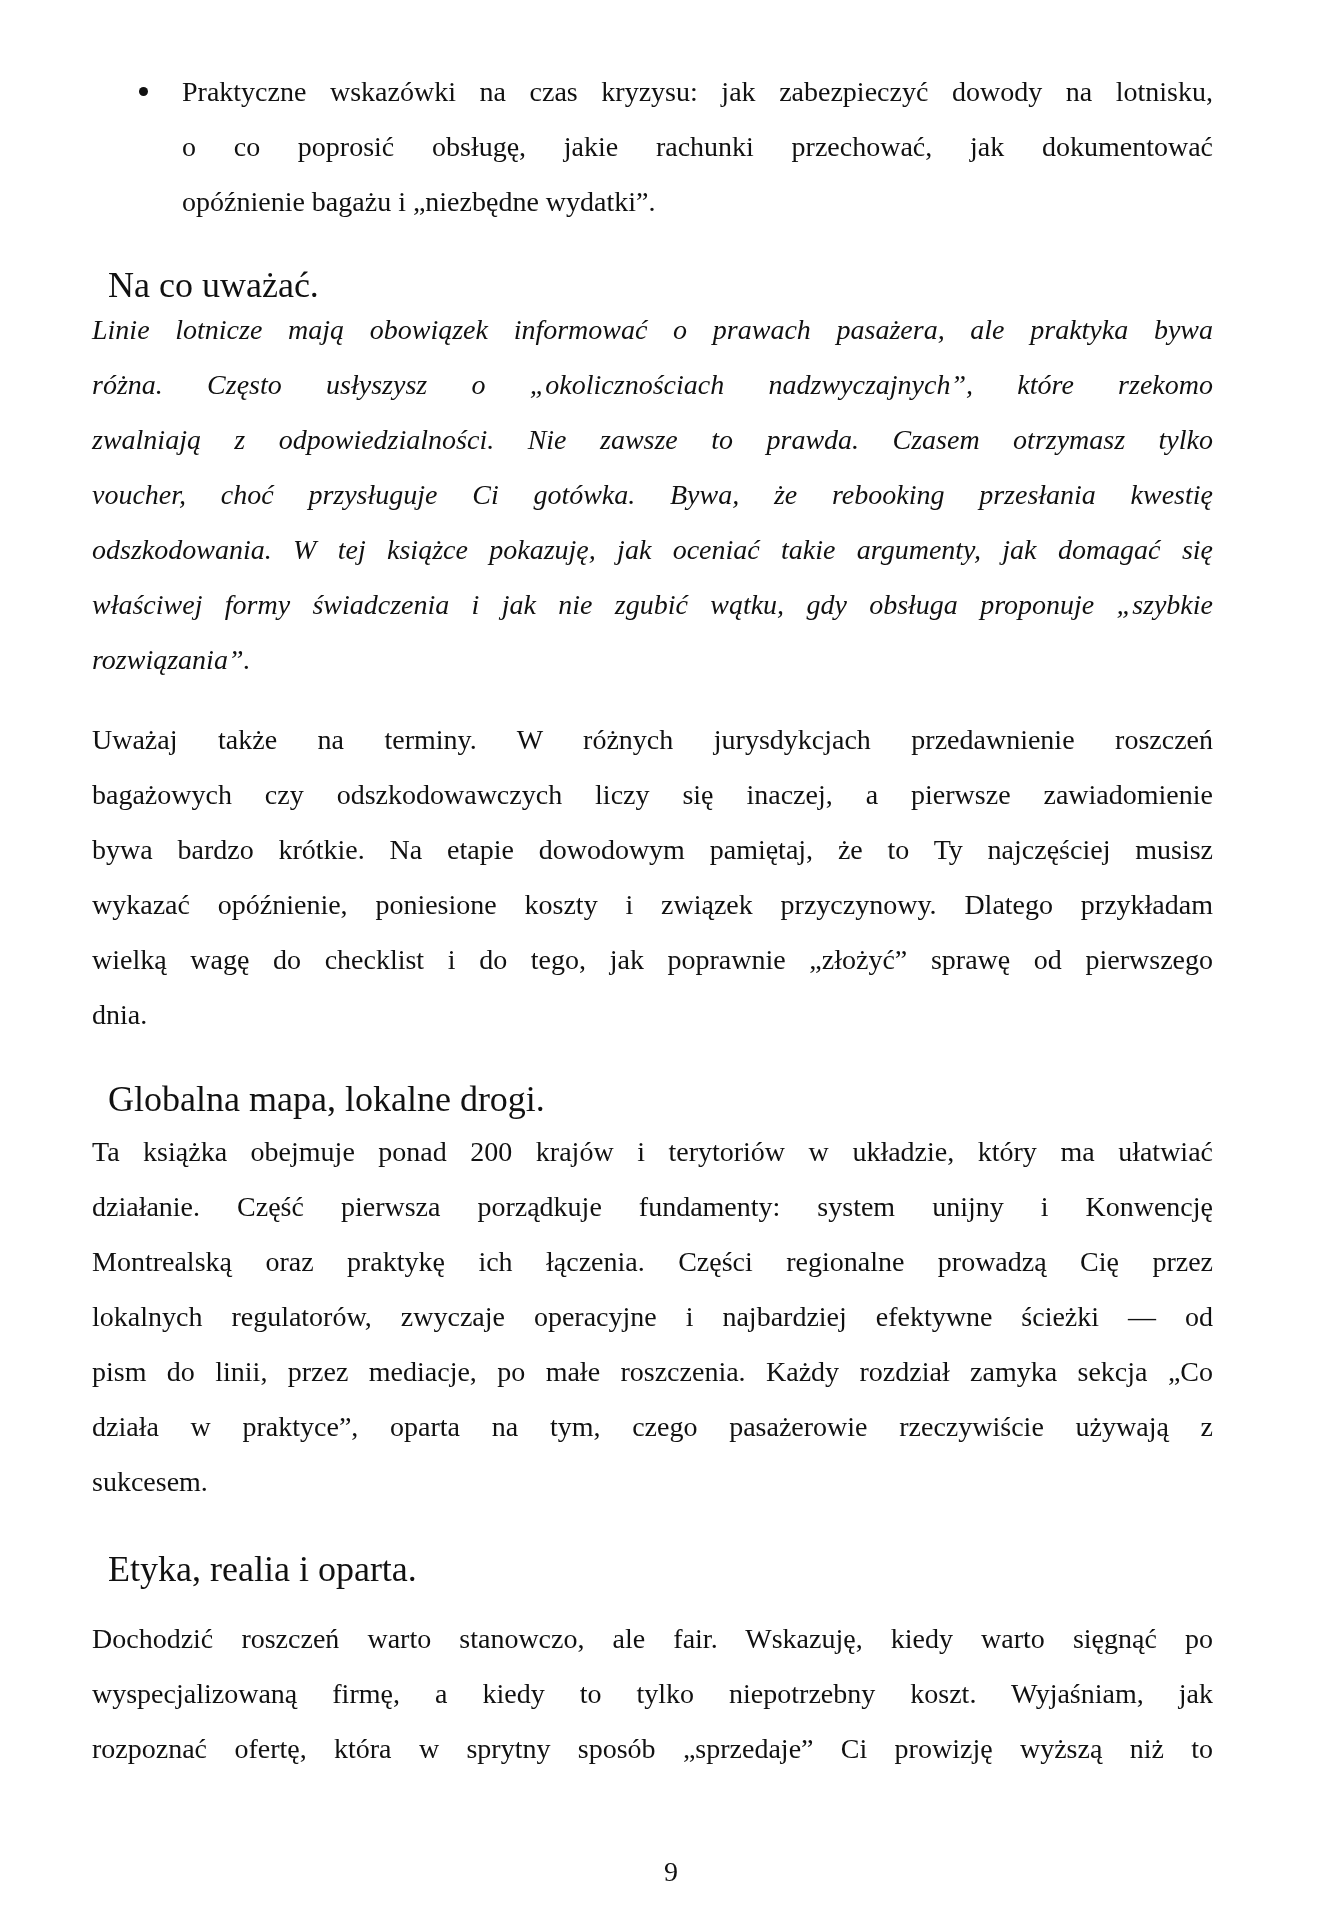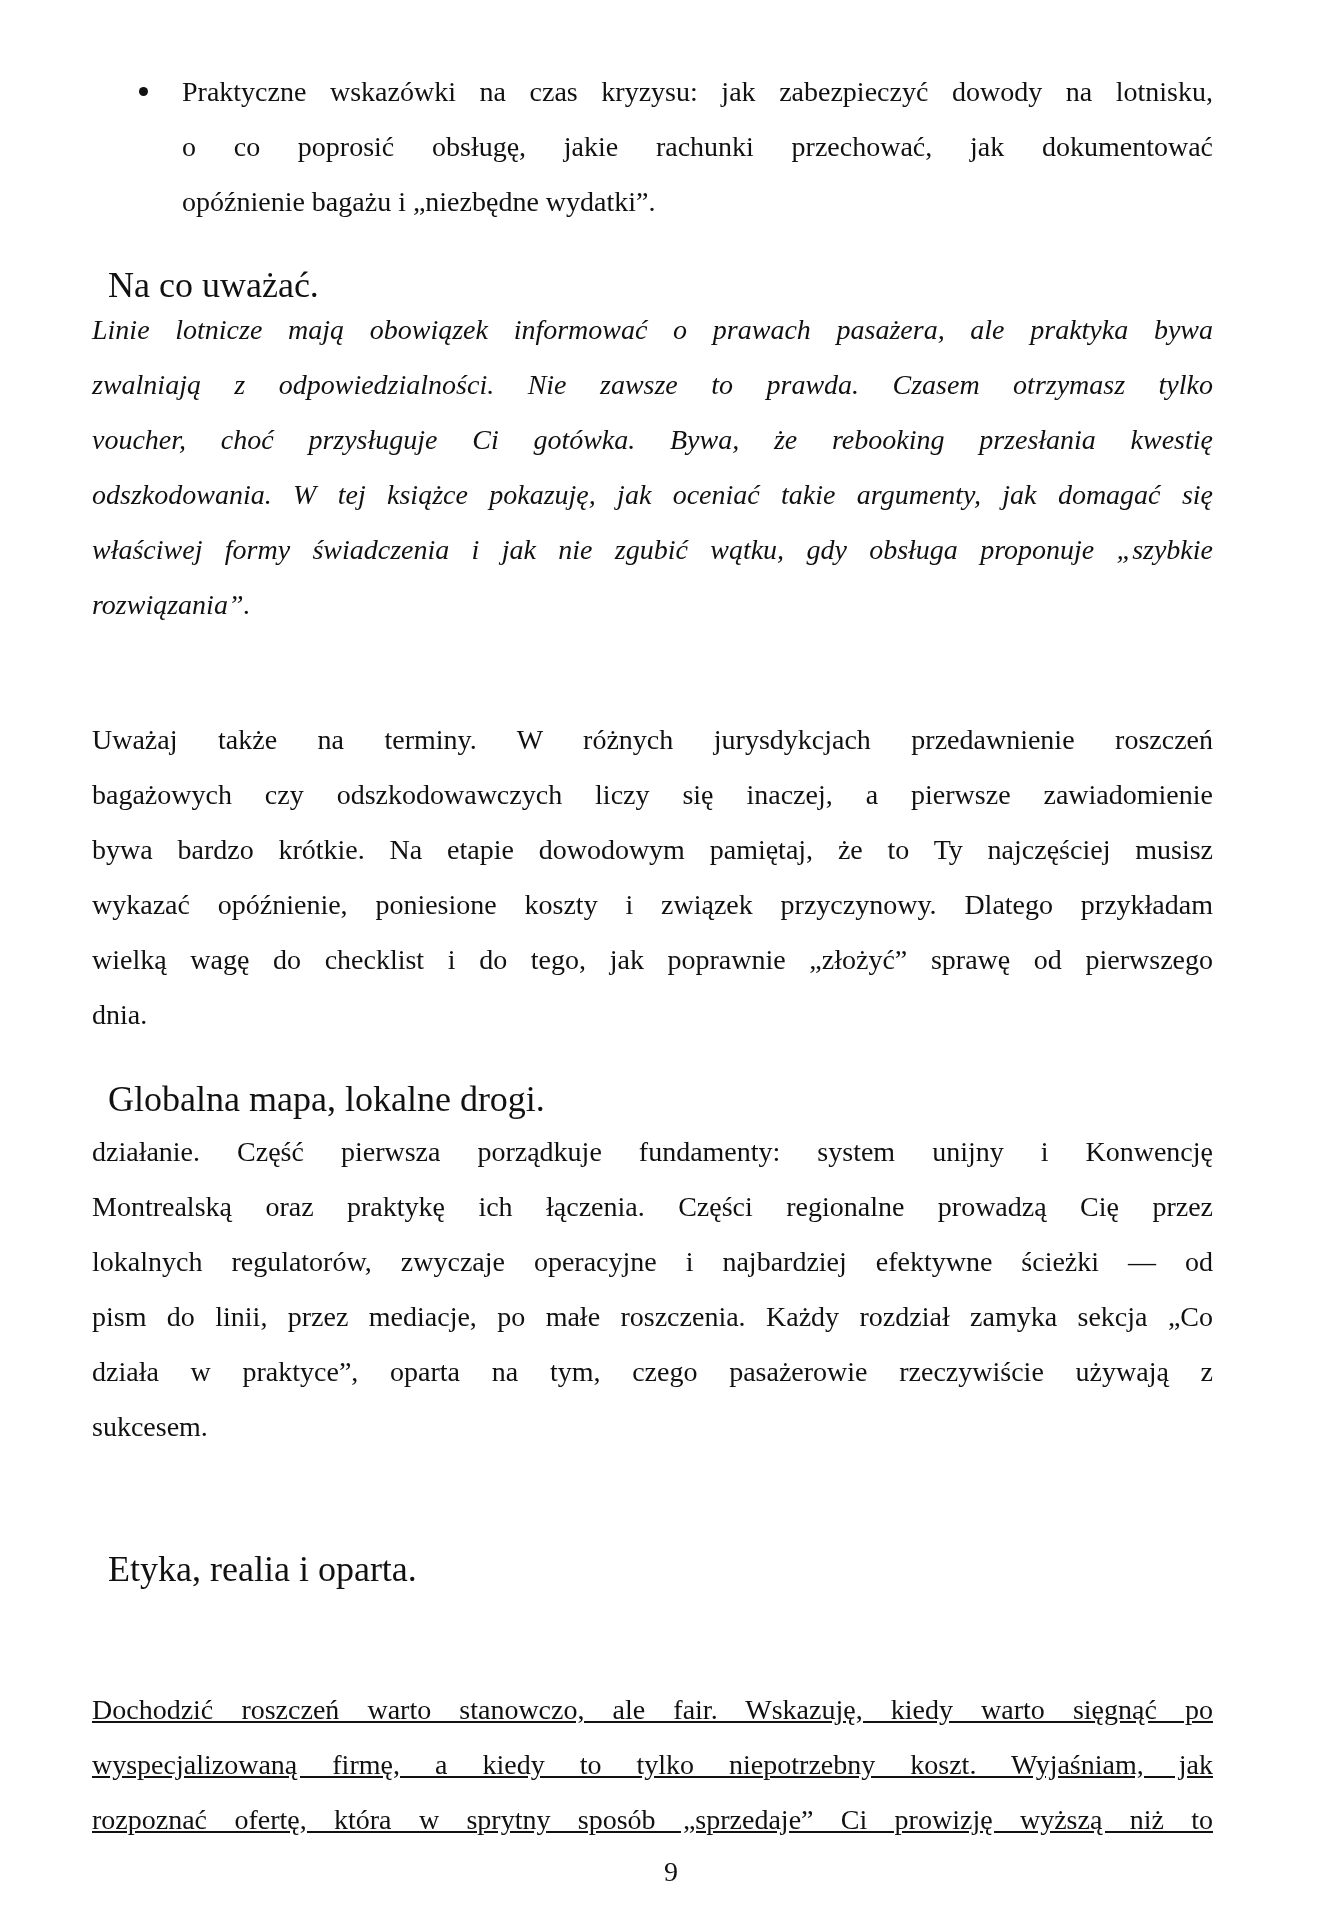--- a/index.html
+++ b/index.html
@@ -99,50 +99,52 @@
       <span class="line">Praktyczne wskazówki na czas kryzysu: jak zabezpieczyć dowody na lotnisku,</span>
       <span class="line">o co poprosić obsługę, jakie rachunki przechować, jak dokumentować</span>
       <span class="line last">opóźnienie bagażu i „niezbędne wydatki”.</span>
     </li>
   </ul>
 
   <h2 class="heading" style="top:242px;">Na co uważać.</h2>
 
   <p class="block" style="top:302px;font-style:italic;">
     <span class="line">Linie lotnicze mają obowiązek informować o prawach pasażera, ale praktyka bywa</span>
+    <span class="line">różna. Często usłyszysz o „okolicznościach nadzwyczajnych”, które rzekomo</span>
     <span class="line">zwalniają z odpowiedzialności. Nie zawsze to prawda. Czasem otrzymasz tylko</span>
     <span class="line">voucher, choć przysługuje Ci gotówka. Bywa, że rebooking przesłania kwestię</span>
     <span class="line">odszkodowania. W tej książce pokazuję, jak oceniać takie argumenty, jak domagać się</span>
     <span class="line">właściwej formy świadczenia i jak nie zgubić wątku, gdy obsługa proponuje „szybkie</span>
     <span class="line last">rozwiązania”.</span>
   </p>
 
   <p class="block" style="top:712px;">
     <span class="line">Uważaj także na terminy. W różnych jurysdykcjach przedawnienie roszczeń</span>
     <span class="line">bagażowych czy odszkodowawczych liczy się inaczej, a pierwsze zawiadomienie</span>
     <span class="line">bywa bardzo krótkie. Na etapie dowodowym pamiętaj, że to Ty najczęściej musisz</span>
     <span class="line">wykazać opóźnienie, poniesione koszty i związek przyczynowy. Dlatego przykładam</span>
     <span class="line">wielką wagę do checklist i do tego, jak poprawnie „złożyć” sprawę od pierwszego</span>
     <span class="line last">dnia.</span>
   </p>
 
   <h2 class="heading" style="top:1056px;">Globalna mapa, lokalne drogi.</h2>
 
   <p class="block" style="top:1124px;">
+    <span class="line">Ta książka obejmuje ponad 200 krajów i terytoriów w układzie, który ma ułatwiać</span>
     <span class="line">działanie. Część pierwsza porządkuje fundamenty: system unijny i Konwencję</span>
     <span class="line">Montrealską oraz praktykę ich łączenia. Części regionalne prowadzą Cię przez</span>
     <span class="line">lokalnych regulatorów, zwyczaje operacyjne i najbardziej efektywne ścieżki — od</span>
     <span class="line">pism do linii, przez mediacje, po małe roszczenia. Każdy rozdział zamyka sekcja „Co</span>
     <span class="line">działa w praktyce”, oparta na tym, czego pasażerowie rzeczywiście używają z</span>
     <span class="line last">sukcesem.</span>
   </p>
 
   <h2 class="heading" style="top:1526px;">Etyka, realia i oparta.</h2>
 
-  <p class="block" style="top:1682px;text-decoration:underline;">
+  <p class="block" style="top:1611px;">
     <span class="line">Dochodzić roszczeń warto stanowczo, ale fair. Wskazuję, kiedy warto sięgnąć po</span>
     <span class="line">wyspecjalizowaną firmę, a kiedy to tylko niepotrzebny koszt. Wyjaśniam, jak</span>
     <span class="line">rozpoznać ofertę, która w sprytny sposób „sprzedaje” Ci prowizję wyższą niż to</span>
   </p>
 
   <div class="page-number">9</div>
 
 </div>
 
 </body></html>

